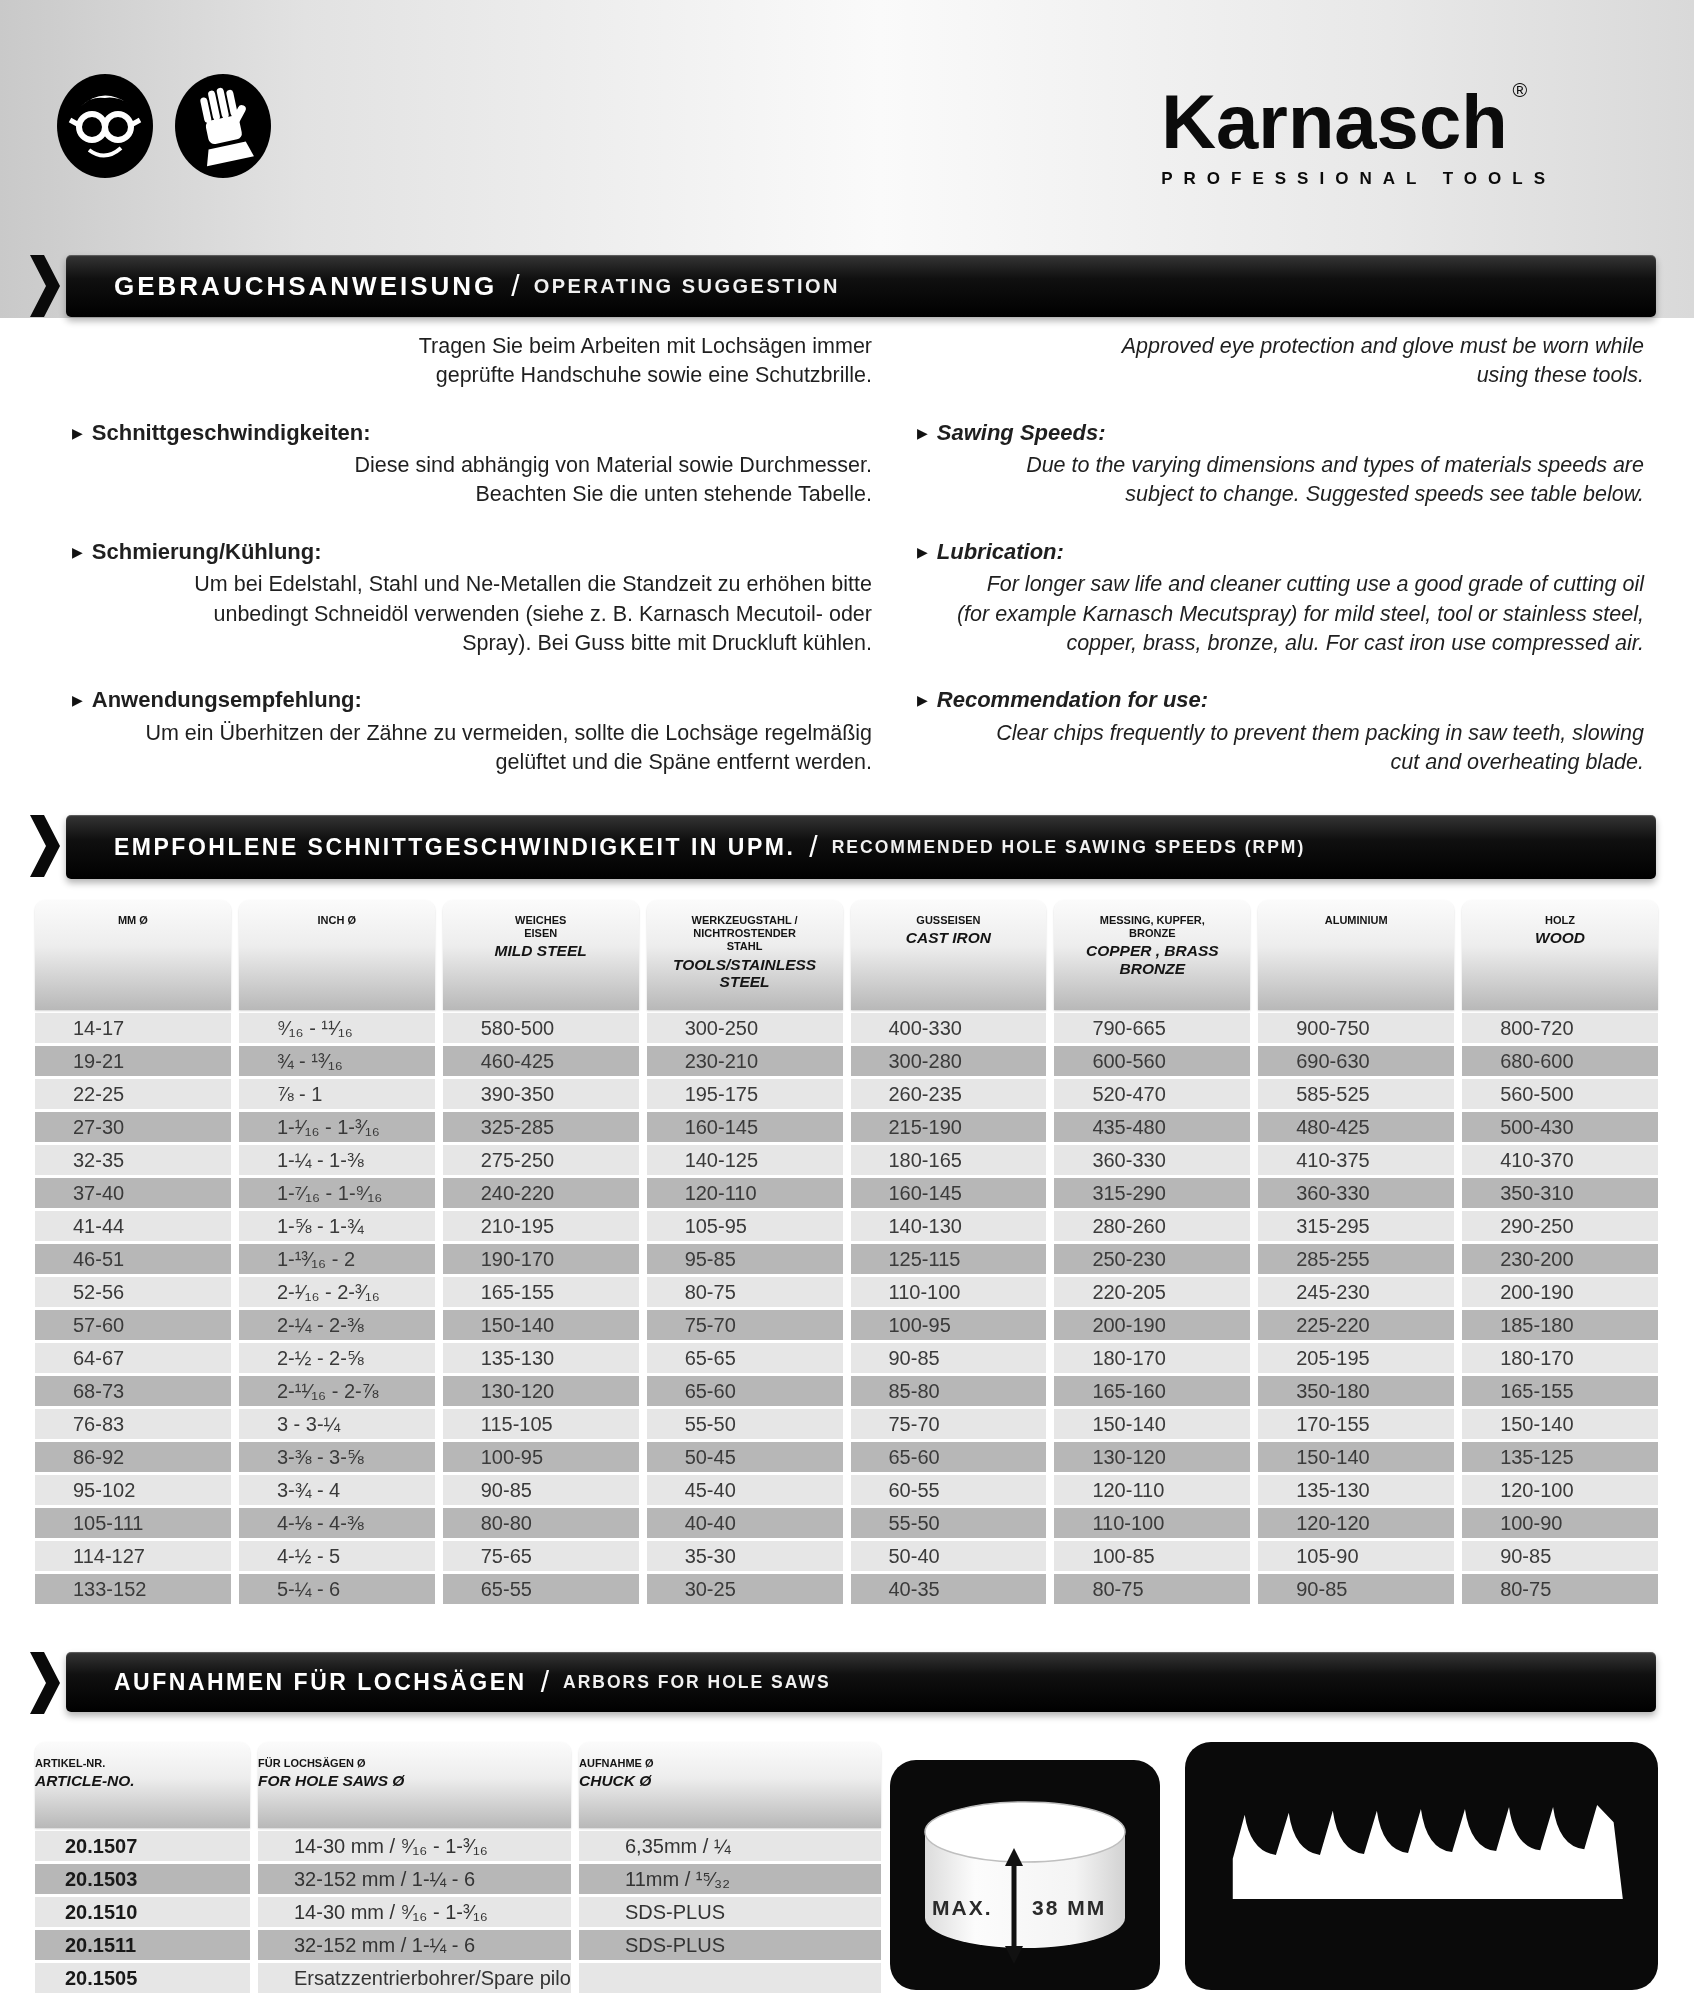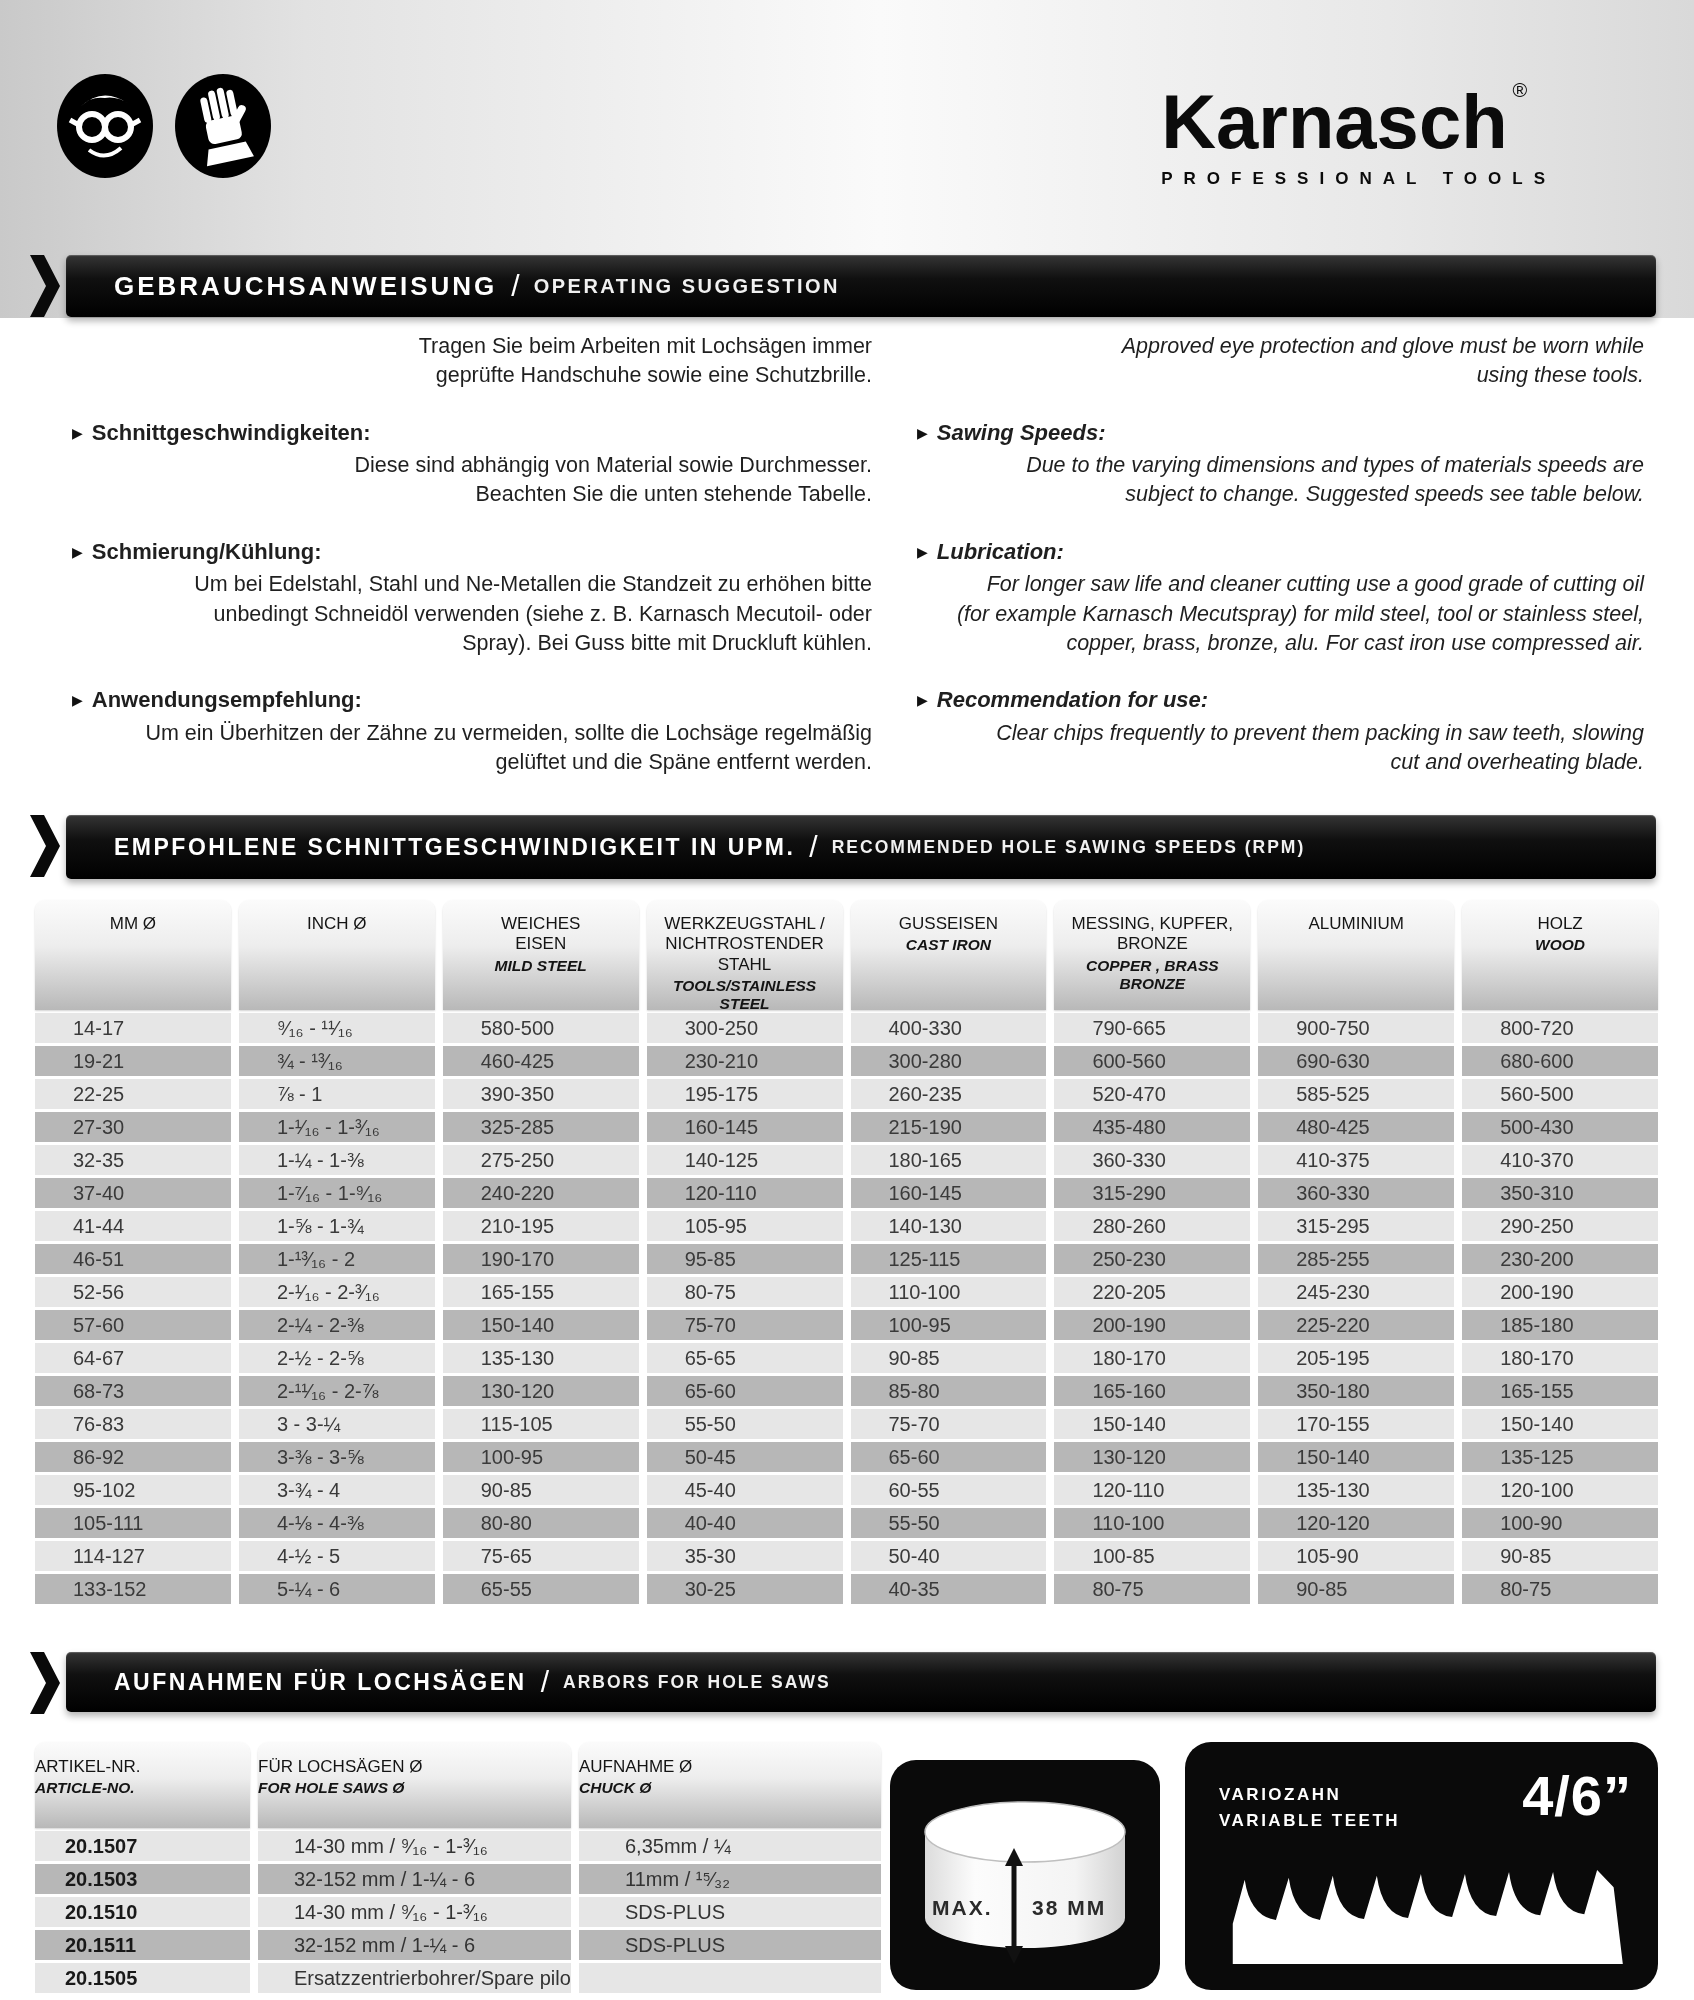--- a/index.html
+++ b/index.html
@@ -36,21 +36,21 @@
   .item-h{font-weight:bold;font-size:22px;margin-bottom:3px;display:flex;align-items:baseline;}
   .bullet{font-size:14px;margin-right:9px;position:relative;top:-2px;color:#111;}
   .col-en{font-style:italic;}
 
   
   .speed-grid{position:absolute;left:35px;right:36px;top:900px;display:grid;
     grid-template-columns:repeat(8,1fr);column-gap:8px;row-gap:3px;}
   .sp-h{background:linear-gradient(180deg,#fbfbfb 0%,#ededed 42%,#b8b8b8 100%);
     border-radius:10px 10px 0 0;text-align:center;padding-top:14px;height:110px;box-sizing:border-box;
     box-shadow:0 1px 2px rgba(0,0,0,.18);}
-  .h-de{font-weight:normal;font-size:17px;line-height:1.2;white-space:pre-line;color:#141414;}
+  .h-de{font-weight:bold;font-size:11px;line-height:1.2;white-space:pre-line;color:#141414;}
   .h-en{font-weight:bold;font-style:italic;font-size:15.5px;line-height:1.15;white-space:pre-line;color:#141414;margin-top:2px;}
   .sp-c{height:30px;line-height:30px;font-size:20px;color:#3a3a3a;padding-left:38px;box-sizing:border-box;
     overflow:hidden;white-space:nowrap;}
   .rl{background:#e6e6e6;} .rd{background:#b7b7b7;}
 
   
   .arbor-grid{position:absolute;left:35px;top:1742px;width:846px;display:grid;
     grid-template-columns:215px 313px 302px;column-gap:8px;row-gap:3px;}
   .ar-h{background:linear-gradient(180deg,#fbfbfb 0%,#ededed 42%,#b8b8b8 100%);
     border-radius:10px 10px 0 0;padding-top:15px;height:86px;box-sizing:border-box;
@@ -428,27 +428,20 @@
       <ellipse cx="135" cy="72" rx="100" ry="30" fill="#ffffff" stroke="#bfbfbf" stroke-width="1.5"></ellipse>
       <line x1="124" y1="100" x2="124" y2="192" stroke="#111" stroke-width="5"></line>
       <polygon points="124,88 115,106 133,106" fill="#111"></polygon>
       <polygon points="124,204 115,186 133,186" fill="#111"></polygon>
       <text x="42" y="155" font-size="21" font-weight="bold" letter-spacing="2" fill="#2b2b2b">MAX.</text>
       <text x="142" y="155" font-size="21" font-weight="bold" letter-spacing="2" fill="#2b2b2b">38 MM</text>
     </svg>
   </div>
 
   <div class="card teeth-card">
-    <div class="teeth-head">
-      <div class="teeth-labels">
-        <div>VARIOZAHN</div>
-        <div>VARIABLE TEETH</div>
-      </div>
-      <div class="teeth-size">4/6”</div>
-    </div>
     <svg class="blade" viewBox="0 0 450 125" preserveAspectRatio="none">
       <path fill="#ffffff" d="M15,122 L15,80
         L28,34 Q34,72 62,76
         L76,32 Q82,72 110,76
         L124,30 Q130,72 158,75
         L172,30 Q178,71 206,74
         L220,28 Q226,70 254,73
         L268,28 Q274,69 302,72
         L316,26 Q322,68 350,71
         L364,26 Q370,67 398,70

